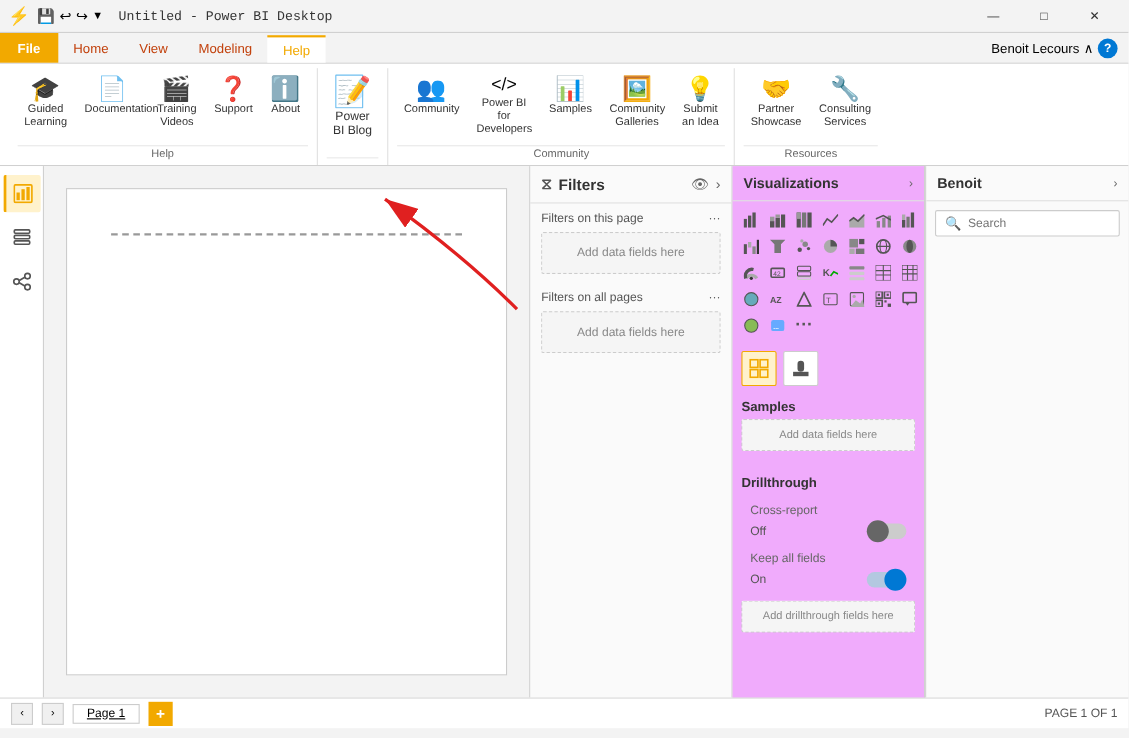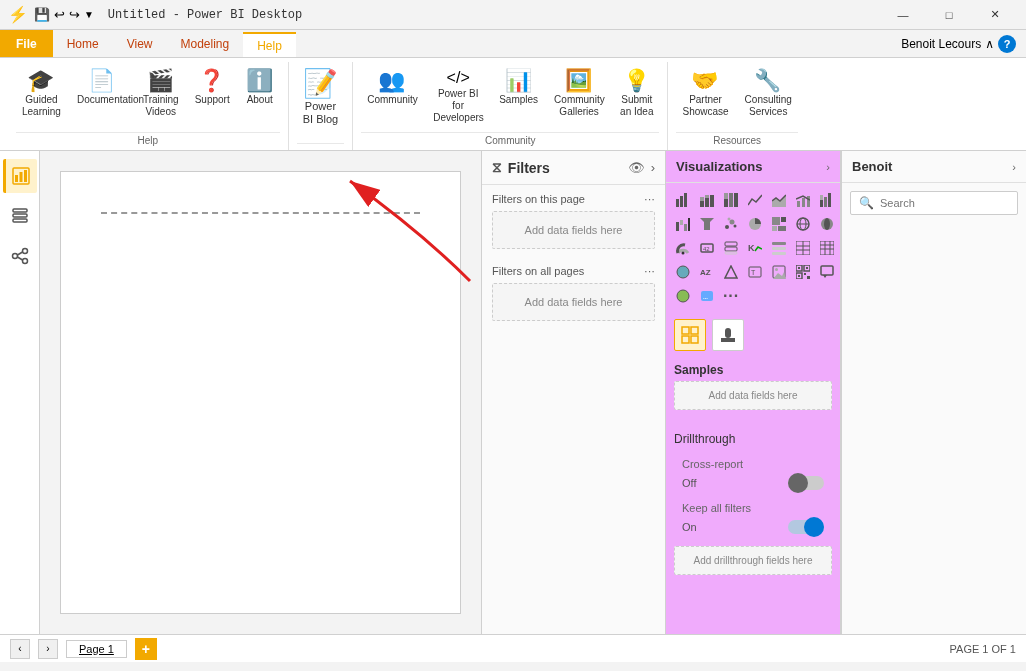--- a/index.html
+++ b/index.html
@@ -222,21 +222,21 @@
       border: 1px dashed #ccc;
       background: #f5f5f5;
       padding: 8px 6px;
       text-align: center;
       font-size: 10px;
       color: #888;
       border-radius: 2px;
       cursor: pointer;
       margin-bottom: 8px;
     }
-    .viz-drillthrough-label { font-size: 12px; font-weight: 400; color: #333; margin: 8px 0 4px 0; padding: 0 8px; }
+    .viz-drillthrough-label { font-size: 12px; font-weight: 700; color: #333; margin: 8px 0 4px 0; padding: 0 8px; }
     .viz-toggle-row { display: flex; align-items: center; justify-content: space-between; padding: 2px 8px; }
     .viz-toggle-sublabel { font-size: 11px; color: #666; }
     .toggle-track {
       width: 36px; height: 14px; border-radius: 7px;
       background: #ccc; position: relative; cursor: pointer;
       display: flex; align-items: center;
     }
     .toggle-track.on { background: #b3c8e0; }
     .toggle-thumb {
       width: 20px; height: 20px; border-radius: 50%;
@@ -761,21 +761,21 @@
         <span class="viz-toggle-sublabel">Cross-report</span>
       </div>
       <div class="viz-toggle-row" style="padding: 4px 8px;">
         <span class="toggle-off-label">Off</span>
         <div class="toggle-track">
           <div class="toggle-thumb" style="left:0;"></div>
         </div>
       </div>
 
       <div class="viz-toggle-row" style="margin-top:6px;">
-        <span class="viz-toggle-sublabel">Keep all filters</span>
+        <span class="viz-toggle-sublabel">Keep all fields</span>
       </div>
       <div class="viz-toggle-row" style="padding: 4px 8px;">
         <span class="toggle-on-label">On</span>
         <div class="toggle-track on">
           <div class="toggle-thumb"></div>
         </div>
       </div>
 
       <div class="viz-values-drop" style="margin-top:8px;font-size:10px;">Add drillthrough fields here</div>
     </div>

